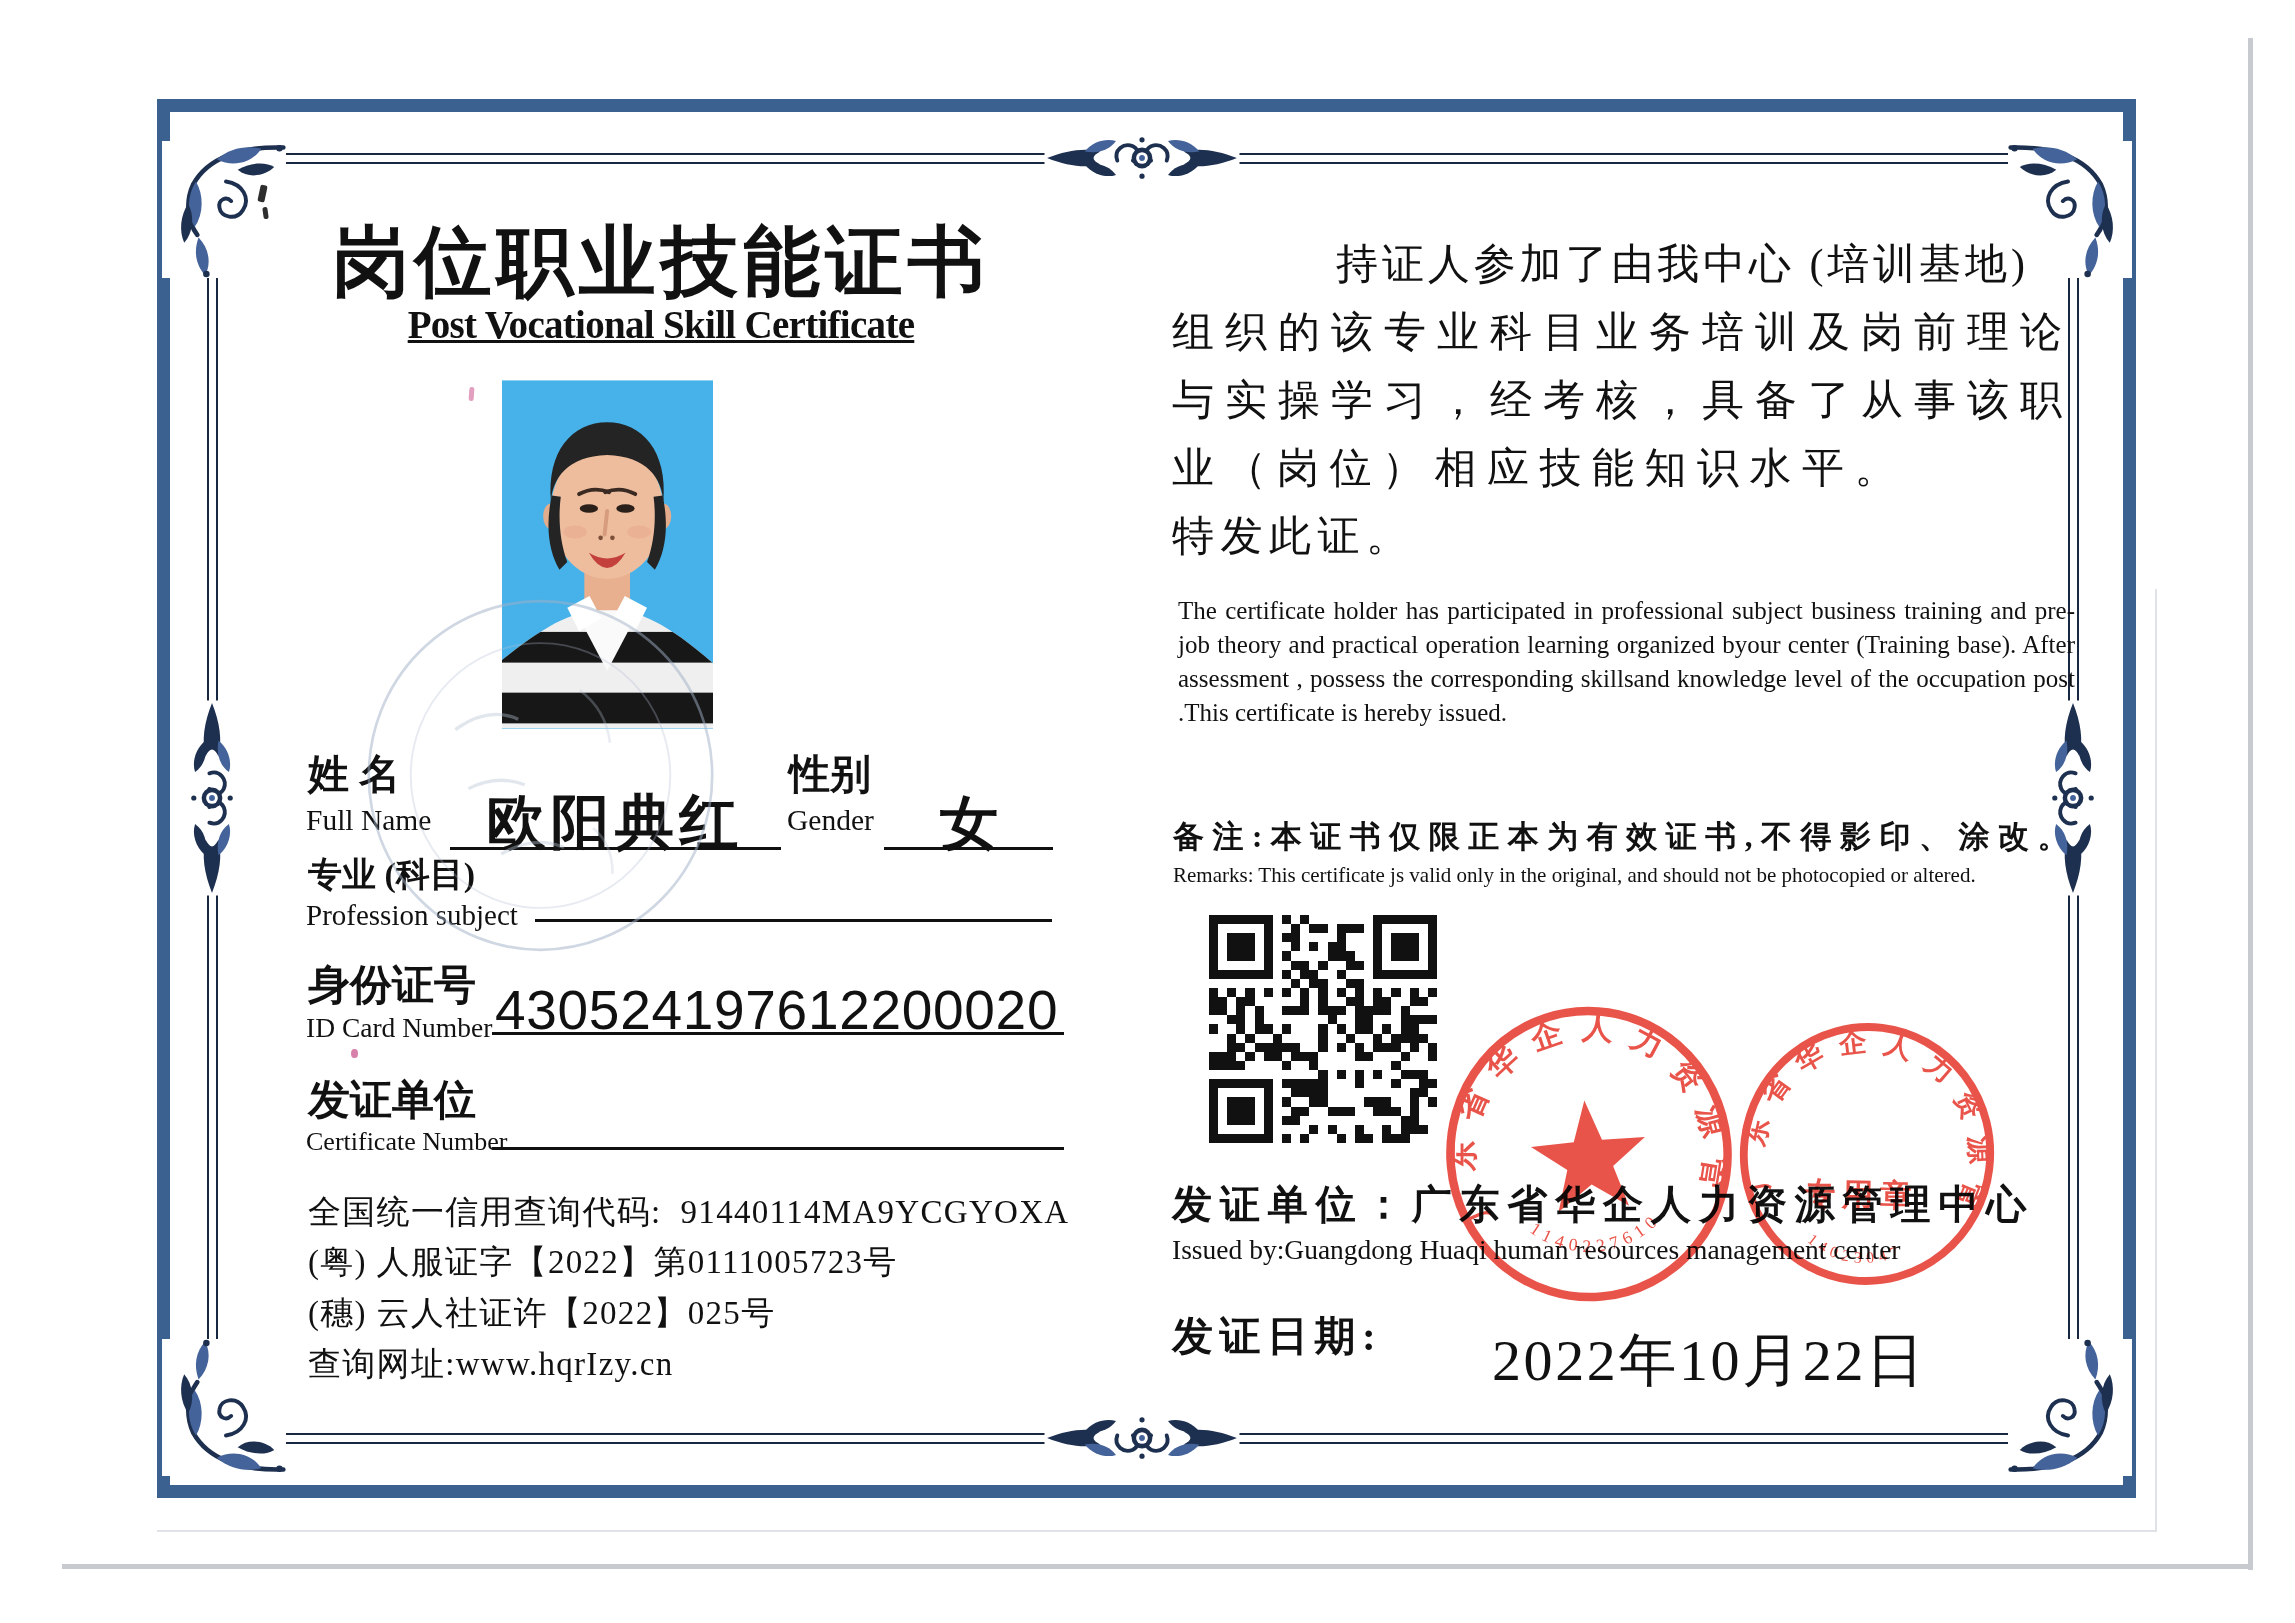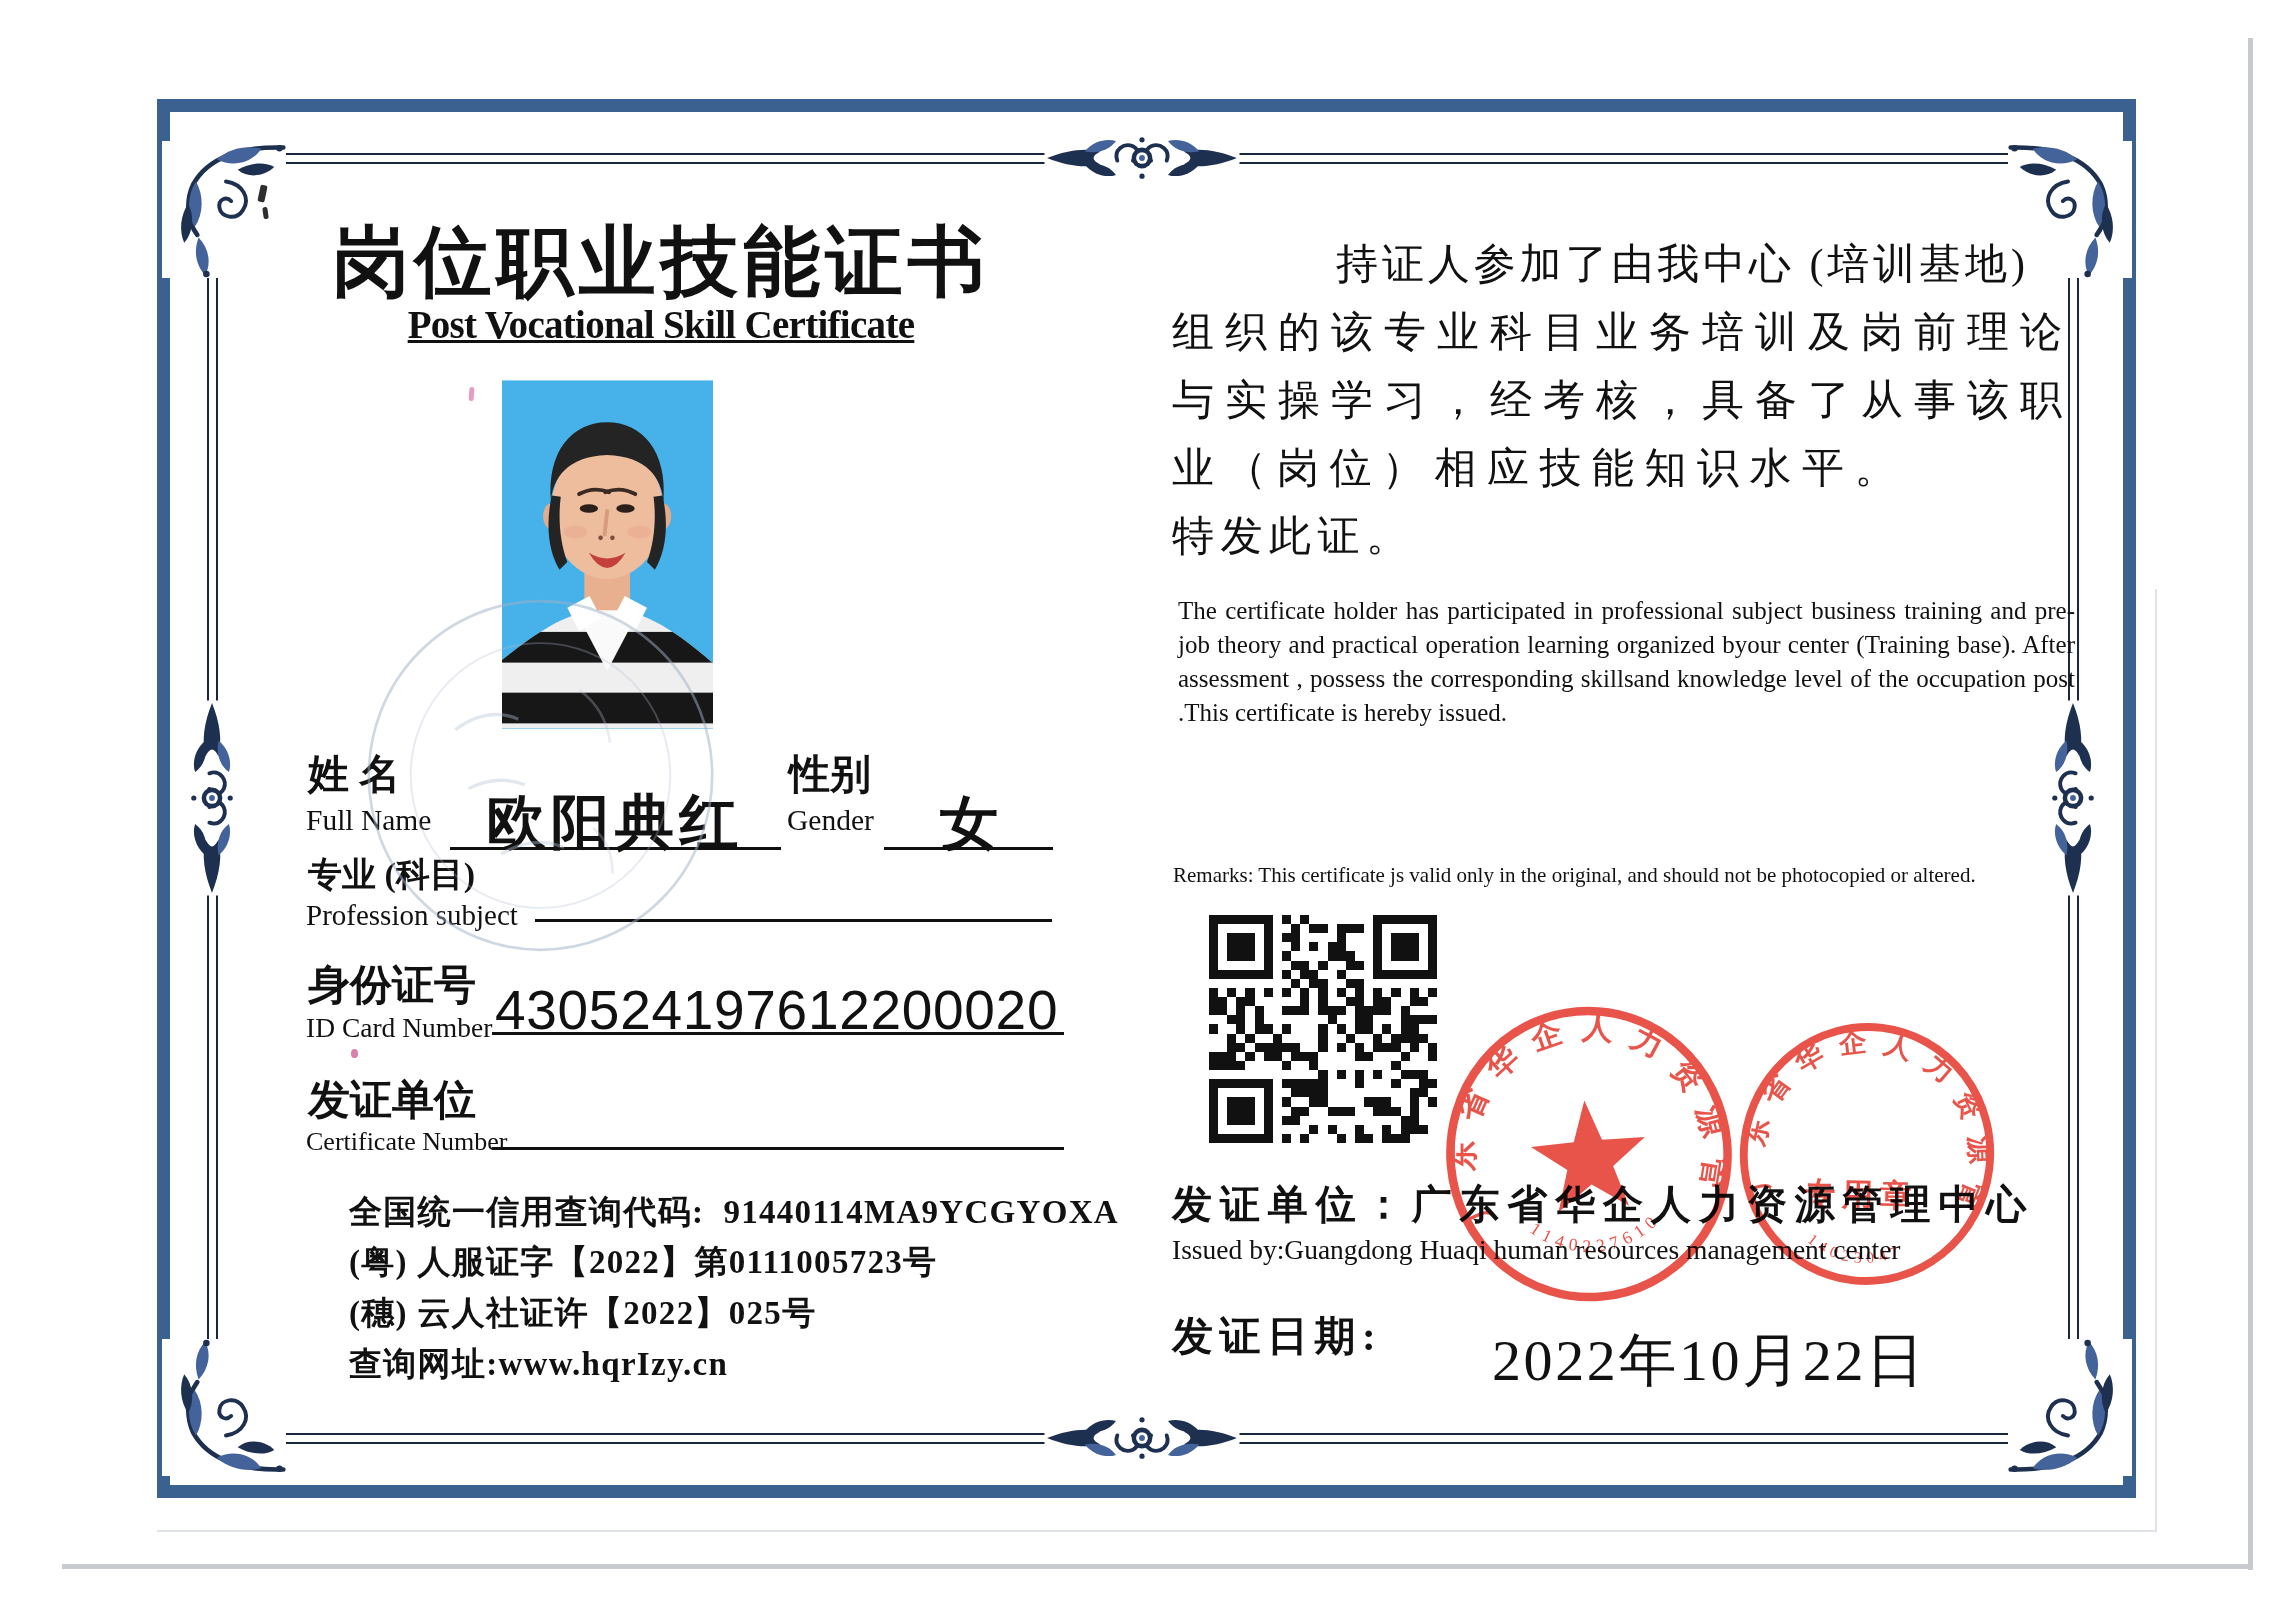--- a/index.html
+++ b/index.html
@@ -20,21 +20,21 @@
   
   .photo{position:absolute;left:502px;top:380px;width:211px;height:349px;z-index:1;}
   .ghost{position:absolute;left:357px;top:592px;width:367px;height:367px;z-index:2;pointer-events:none;}
   
   .lab-cn{position:absolute;font-size:41px;font-weight:600;white-space:pre;}
   .lab-en{position:absolute;font-size:29px;font-weight:500;white-space:nowrap;}
   .uline{position:absolute;height:3.3px;background:#101010;}
   .val-cn{position:absolute;font-weight:600;white-space:nowrap;}
   .val-sans{position:absolute;font-family:"Liberation Sans","DejaVu Sans",sans-serif;
             font-weight:500;white-space:nowrap;}
-  .foot-line{position:absolute;left:308px;font-size:33px;font-weight:700;letter-spacing:1.3px;white-space:pre;margin-left:41px;}
+  .foot-line{position:absolute;left:308px;font-size:33px;font-weight:400;letter-spacing:1.3px;white-space:pre;}
   
   .cnline{position:absolute;left:1172px;width:897px;font-size:42px;font-weight:500;white-space:nowrap;}
   .en-para{position:absolute;left:1178px;top:594px;width:897px;font-size:25px;line-height:34px;
            text-align:justify;}
   .rem-cn{position:absolute;left:1173px;top:816px;font-size:31px;font-weight:700;letter-spacing:8.5px;white-space:nowrap;}
   .rem-en{position:absolute;left:1173px;top:863px;font-size:21px;white-space:nowrap;}
   .issuer-line{position:absolute;left:1172px;top:1177px;font-size:40px;font-weight:700;letter-spacing:7.9px;white-space:nowrap;z-index:3;}
   .issuer-en{position:absolute;left:1172px;top:1234px;font-size:27.5px;white-space:nowrap;z-index:3;}
   .date-label{position:absolute;left:1172px;top:1309px;font-size:41px;font-weight:700;letter-spacing:6.5px;white-space:nowrap;text-align:center;}
   .date-value{position:absolute;left:1492px;top:1322px;font-size:58px;font-weight:500;letter-spacing:2.6px;white-space:nowrap;}
@@ -187,20 +187,21 @@
   <div class="foot-line" style="top:1342px">查询网址:www.hqrIzy.cn</div>
 
   <div class="cnline" style="top:236px;padding-left:164px;letter-spacing:3.9px">持证人参加了由我中心 (培训基地)</div>
   <div class="cnline" style="top:304px;letter-spacing:11px">组织的该专业科目业务培训及岗前理论</div>
   <div class="cnline" style="top:372px;letter-spacing:11px">与实操学习，经考核，具备了从事该职</div>
   <div class="cnline" style="top:440px;letter-spacing:10.5px">业（岗位）相应技能知识水平。</div>
   <div class="cnline" style="top:508px;letter-spacing:6.5px">特发此证。</div>
 
   <div class="en-para">The certificate holder has participated in professional subject business training and pre-job theory and practical operation learning organized byour center (Training base). After assessment , possess the corresponding skillsand knowledge level of the occupation post .This certificate is hereby issued.</div>
 
+  <div class="rem-cn">备注:本证书仅限正本为有效证书,不得影印、涂改。</div>
   <div class="rem-en">Remarks: This certificate js valid only in the original, and should not be photocopied or altered.</div>
 
   <div class="qr">
     <svg viewBox="0 0 25 25" width="228" height="228" shape-rendering="crispEdges">
         <rect x="0" y="0" width="7" height="7" fill="#111"></rect>
         <rect x="1" y="1" width="5" height="5" fill="#fff"></rect>
         <rect x="2" y="2" width="3" height="3" fill="#111"></rect>
         <rect x="18" y="0" width="7" height="7" fill="#111"></rect>
         <rect x="19" y="1" width="5" height="5" fill="#fff"></rect>
         <rect x="20" y="2" width="3" height="3" fill="#111"></rect>

